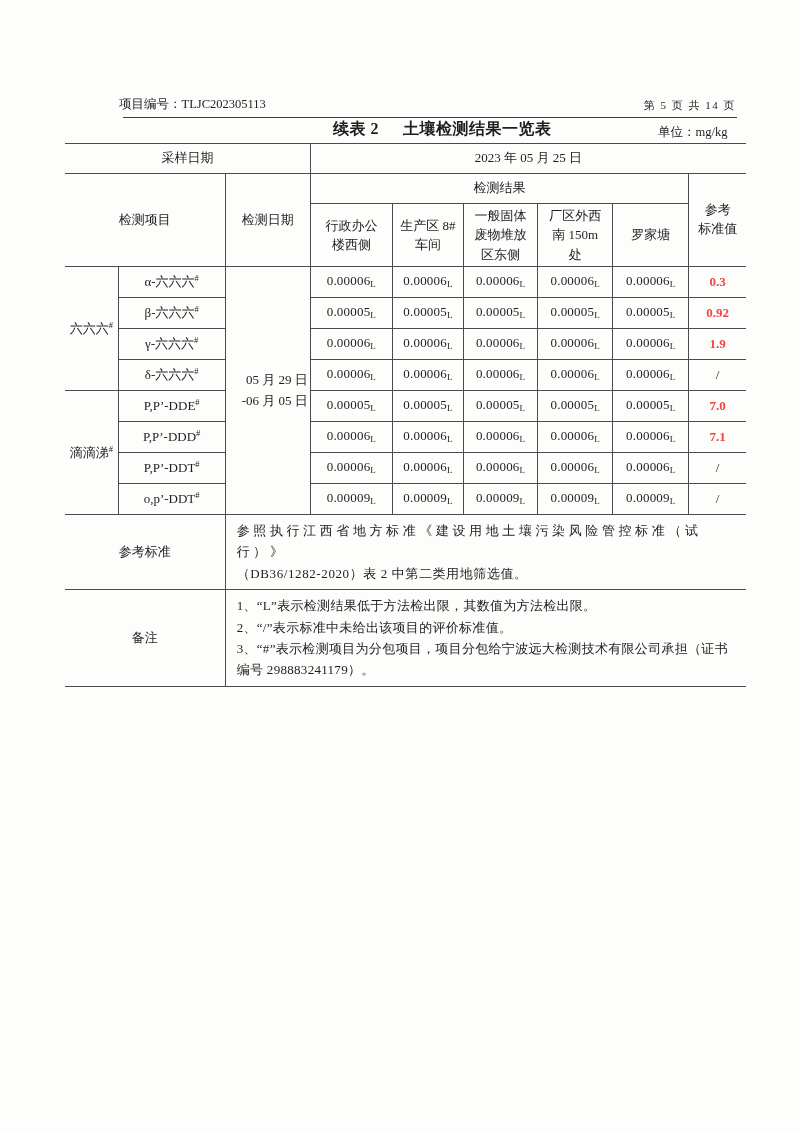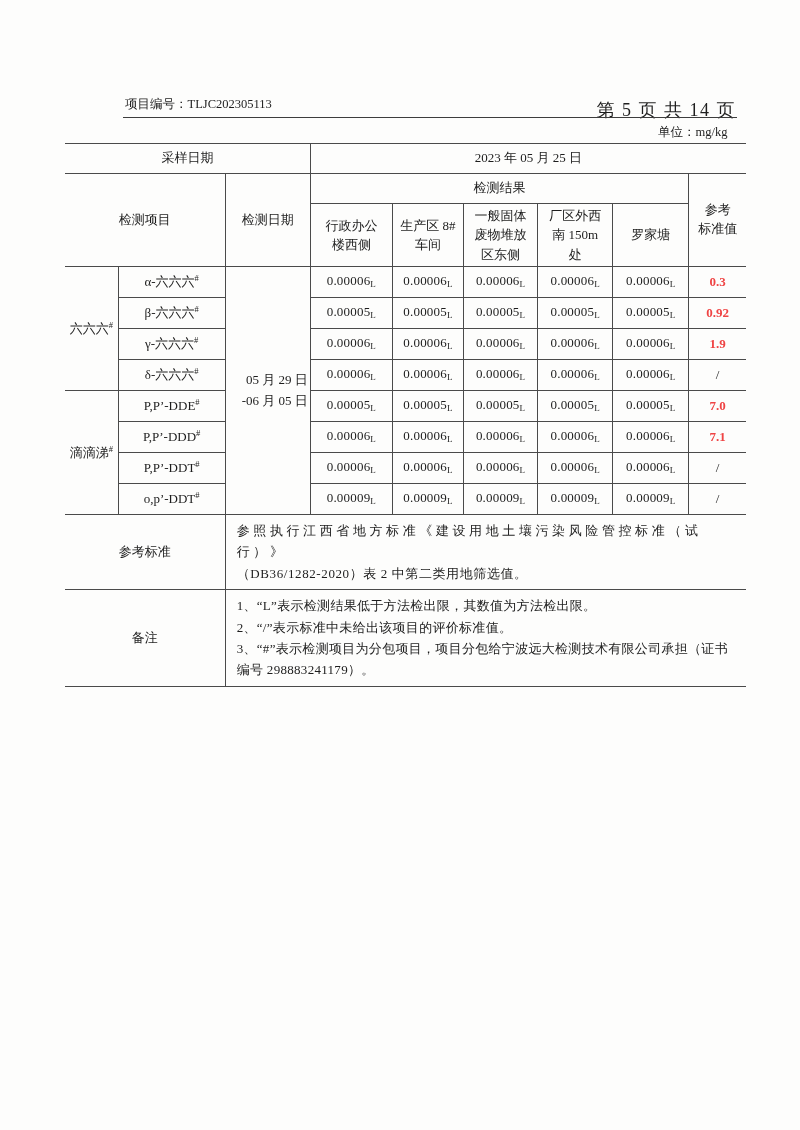--- a/index.html
+++ b/index.html
@@ -6,22 +6,22 @@
   html, body { width: 800px; height: 1130px; }
   body {
     background: #fdfdfc;
     font-family: "Liberation Serif", "DejaVu Serif", serif;
     color: #1e1e1e;
     position: relative;
     overflow: hidden;
   }
   .page { position: absolute; inset: 0; }
 
-  .project-no   { position: absolute; left: 125px; top: 96px;  font-size: 12.5px; }
-  .page-indicator { position: absolute; right: 64px; top: 98px; font-size: 18px; letter-spacing: 1.5px; }
+  .project-no   { position: absolute; left: 119px; top: 96px;  font-size: 12.5px; }
+  .page-indicator { position: absolute; right: 64px; top: 98px; font-size: 11px; letter-spacing: 1.5px; }
   .header-rule  { position: absolute; left: 123px; top: 117px; width: 614px; height: 1px; background: #3d3d3d; }
   .title        { position: absolute; left: 333px; top: 119px; font-size: 16px; font-weight: bold; letter-spacing: 0.5px; white-space: nowrap; }
   .title .gap   { display: inline-block; width: 24px; }
   .unit         { position: absolute; left: 658px; top: 124px; font-size: 12.5px; }
 
   table {
     position: absolute; left: 65px; top: 143px;
     width: 681px; border-collapse: collapse; table-layout: fixed;
   }
   td {
@@ -56,20 +56,21 @@
 </style>
 </head>
 <body>
 
 <div class="page">
 
   <div class="project-no">项目编号：TLJC202305113</div>
   <div class="page-indicator">第 5 页 共 14 页</div>
   <div class="header-rule"></div>
 
+  <div class="title"><span>续表 2</span><span class="gap"></span><span>土壤检测结果一览表</span></div>
   <div class="unit">单位：mg/kg</div>
 
   <table>
     <colgroup>
       <col style="width:53px">
         <col style="width:107px">
         <col style="width:85px">
       <col style="width:82px">
         <col style="width:71px">
         <col style="width:74px">

